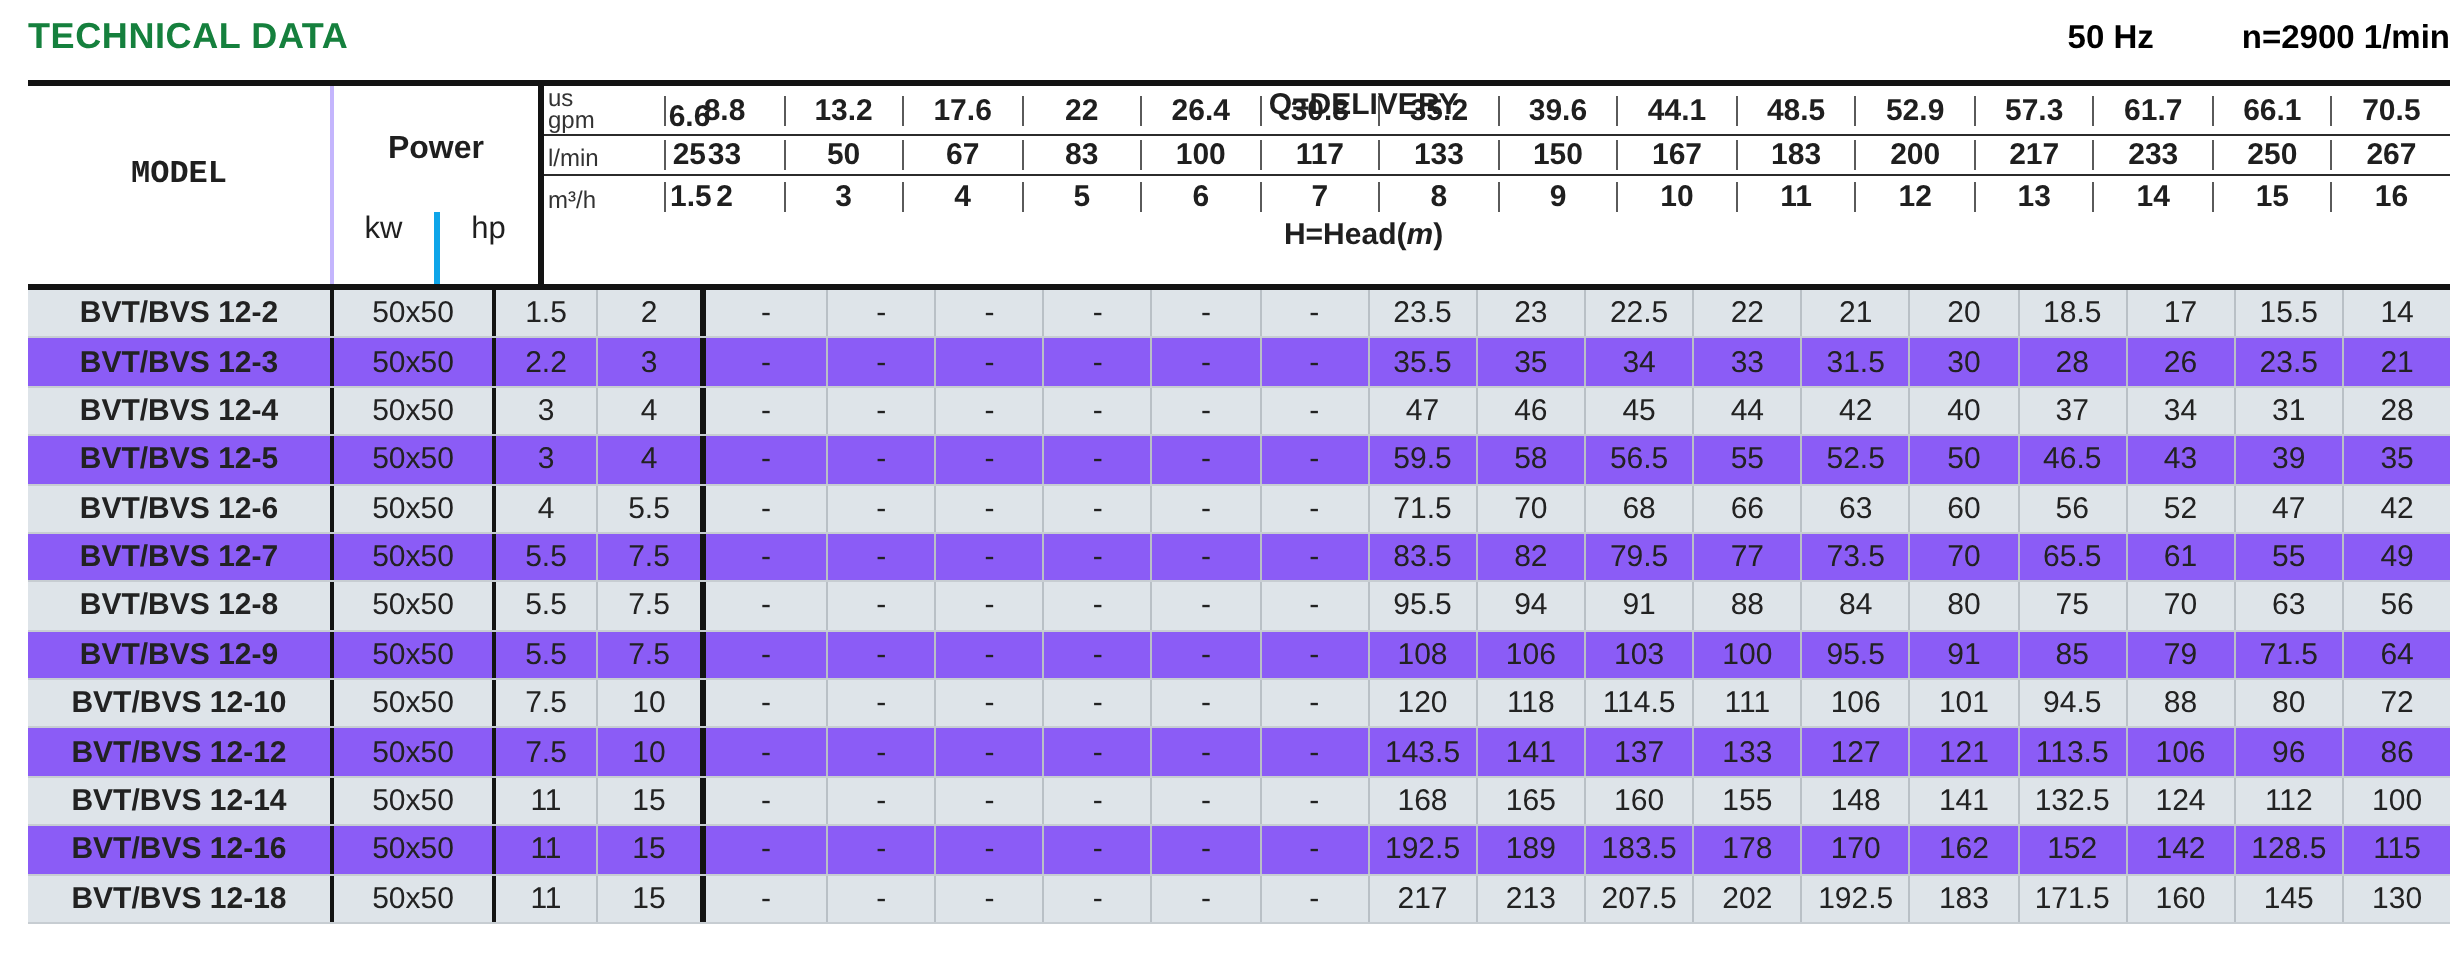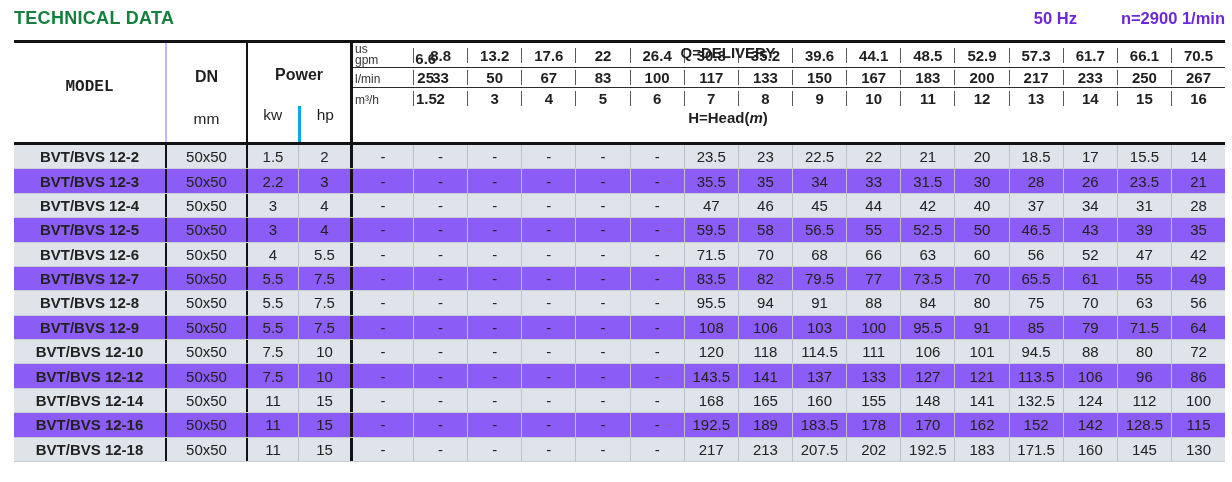--- a/index.html
+++ b/index.html
@@ -14,21 +14,21 @@
   
   .topbar {
     position: absolute; left: 14px; right: 7px; top: 8px; height: 28px;
     display: flex; align-items: baseline;
   }
   .title {
     font-size: 18px; font-weight: bold; letter-spacing: .3px;
     color: #15803d;
   }
   .topright { margin-left: auto; display: flex; align-items: baseline; gap: 44px; }
-  .freq, .speed { font-size: 16.5px; font-weight: bold; color: #6d28d9; text-align: center; }
+  .freq, .speed { font-size: 16.5px; font-weight: bold; color: #000000; text-align: center; }
 
   
   .dtable { position: absolute; left: 14px; top: 40px; width: 1211px; }
 
   .thead {
     display: flex; height: 105px;
     border-top: 3px solid #131313;
     border-bottom: 3px solid #131313;
     background: #fff;
   }
@@ -105,24 +105,20 @@
       <span class="freq">50 Hz</span>
       <span class="speed">n=2900 1/min</span>
     </div>
   </div>
 
   <div class="dtable">
 
     <div class="thead">
       <div class="h-model">MODEL</div>
 
-      <div class="h-dn">
-        <span class="big">DN</span>
-        <span class="sub">mm</span>
-      </div>
 
       <div class="h-power">
         <span class="big">Power</span>
         <div class="units">
           <span class="u kw">kw</span>
           <span class="u hp">hp</span>
         </div>
       </div>
 
       <div class="h-delivery">

